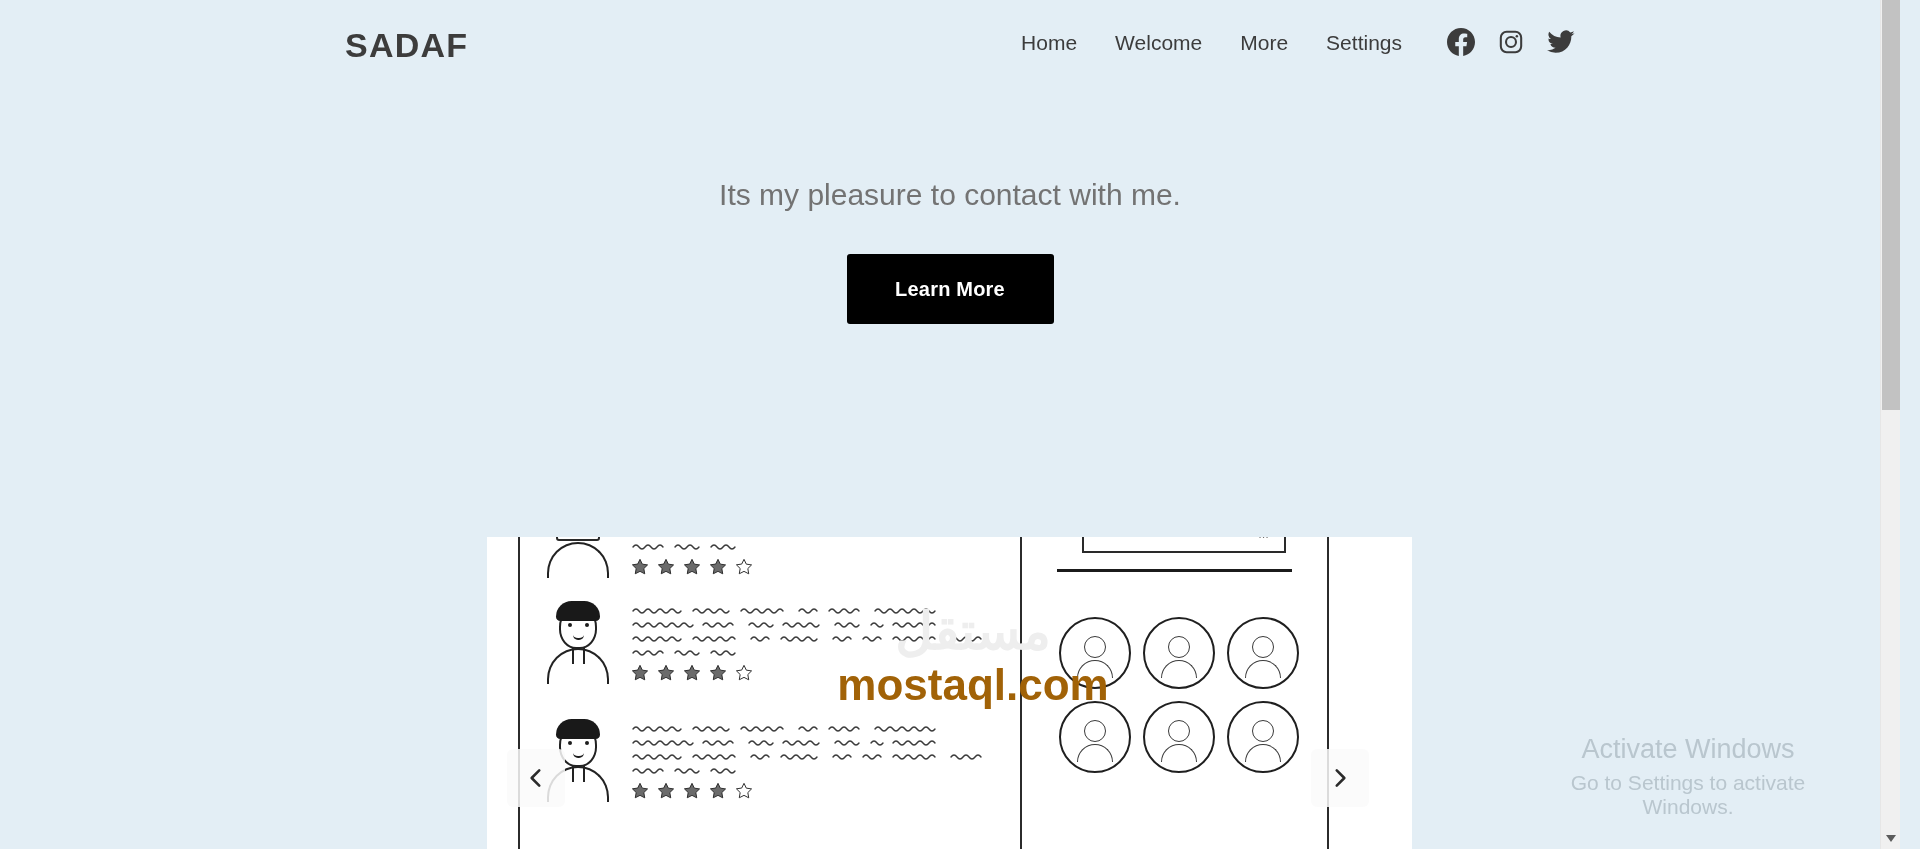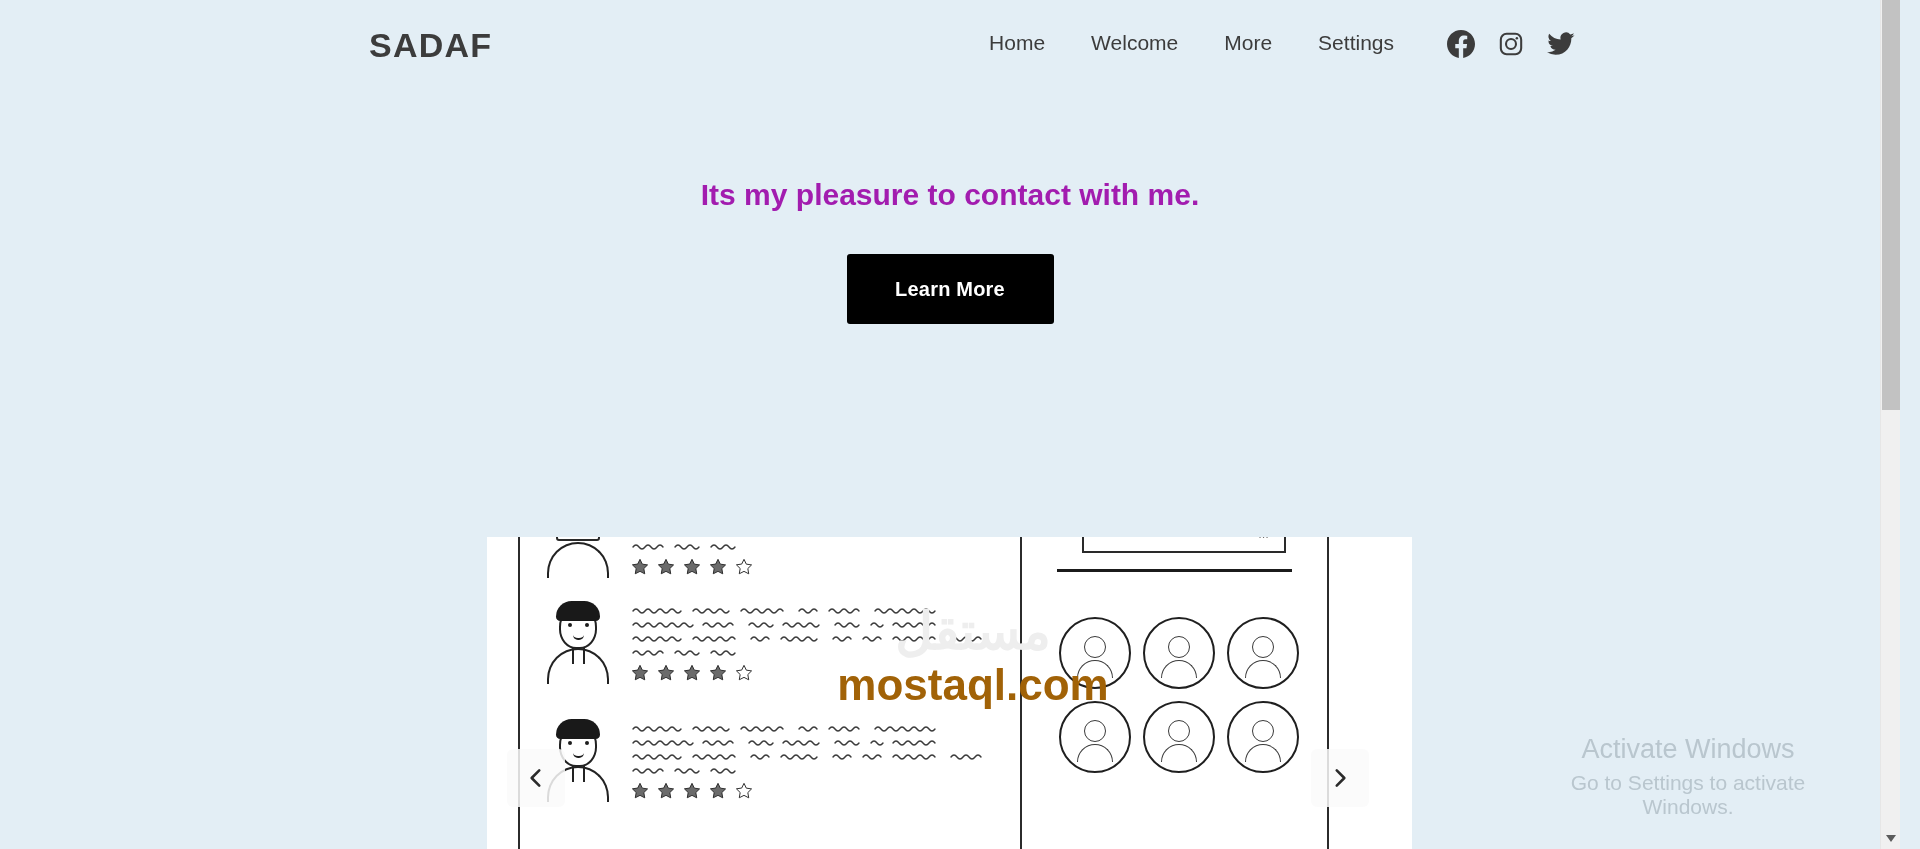--- a/index.html
+++ b/index.html
@@ -24,41 +24,40 @@
     background: #e3eef5;
   }
 
   
   .site-header {
     height: 100px;
     display: flex;
     align-items: center;
     padding: 0 0 0 8px;
     position: relative;
-    margin-left: 24px;
   }
 
   .brand {
     position: absolute;
     left: 345px;
     top: 26px;
     font-size: 34px;
     font-weight: 700;
     letter-spacing: 1.2px;
     color: #3c3c3c;
     font-family: "Liberation Sans", sans-serif;
   }
 
   .nav {
     position: absolute;
     right: 325px;
     top: 28px;
     display: flex;
-    align-items: flex-end;
-    gap: 8px;
+    align-items: flex-start;
+    gap: 0;
   }
 
   .nav-link {
     font-size: 21px;
     color: #3c3c3c;
     text-decoration: none;
     padding: 0 19px;
     line-height: 30px;
     white-space: nowrap;
     cursor: pointer;
@@ -92,22 +91,22 @@
     font-size: 82px;
     font-weight: 700;
     color: #454545;
     letter-spacing: -0.5px;
     line-height: 1.05;
   }
 
   .hero-sub {
     margin-top: 36px;
     font-size: 30px;
-    color: #a21caf;
-    font-weight: 700;
+    color: #737373;
+    font-weight: 400;
   }
 
   .cta-wrap {
     margin-top: 42px;
     display: flex;
     justify-content: center;
   }
 
   .cta-button {
     background: #000000;

